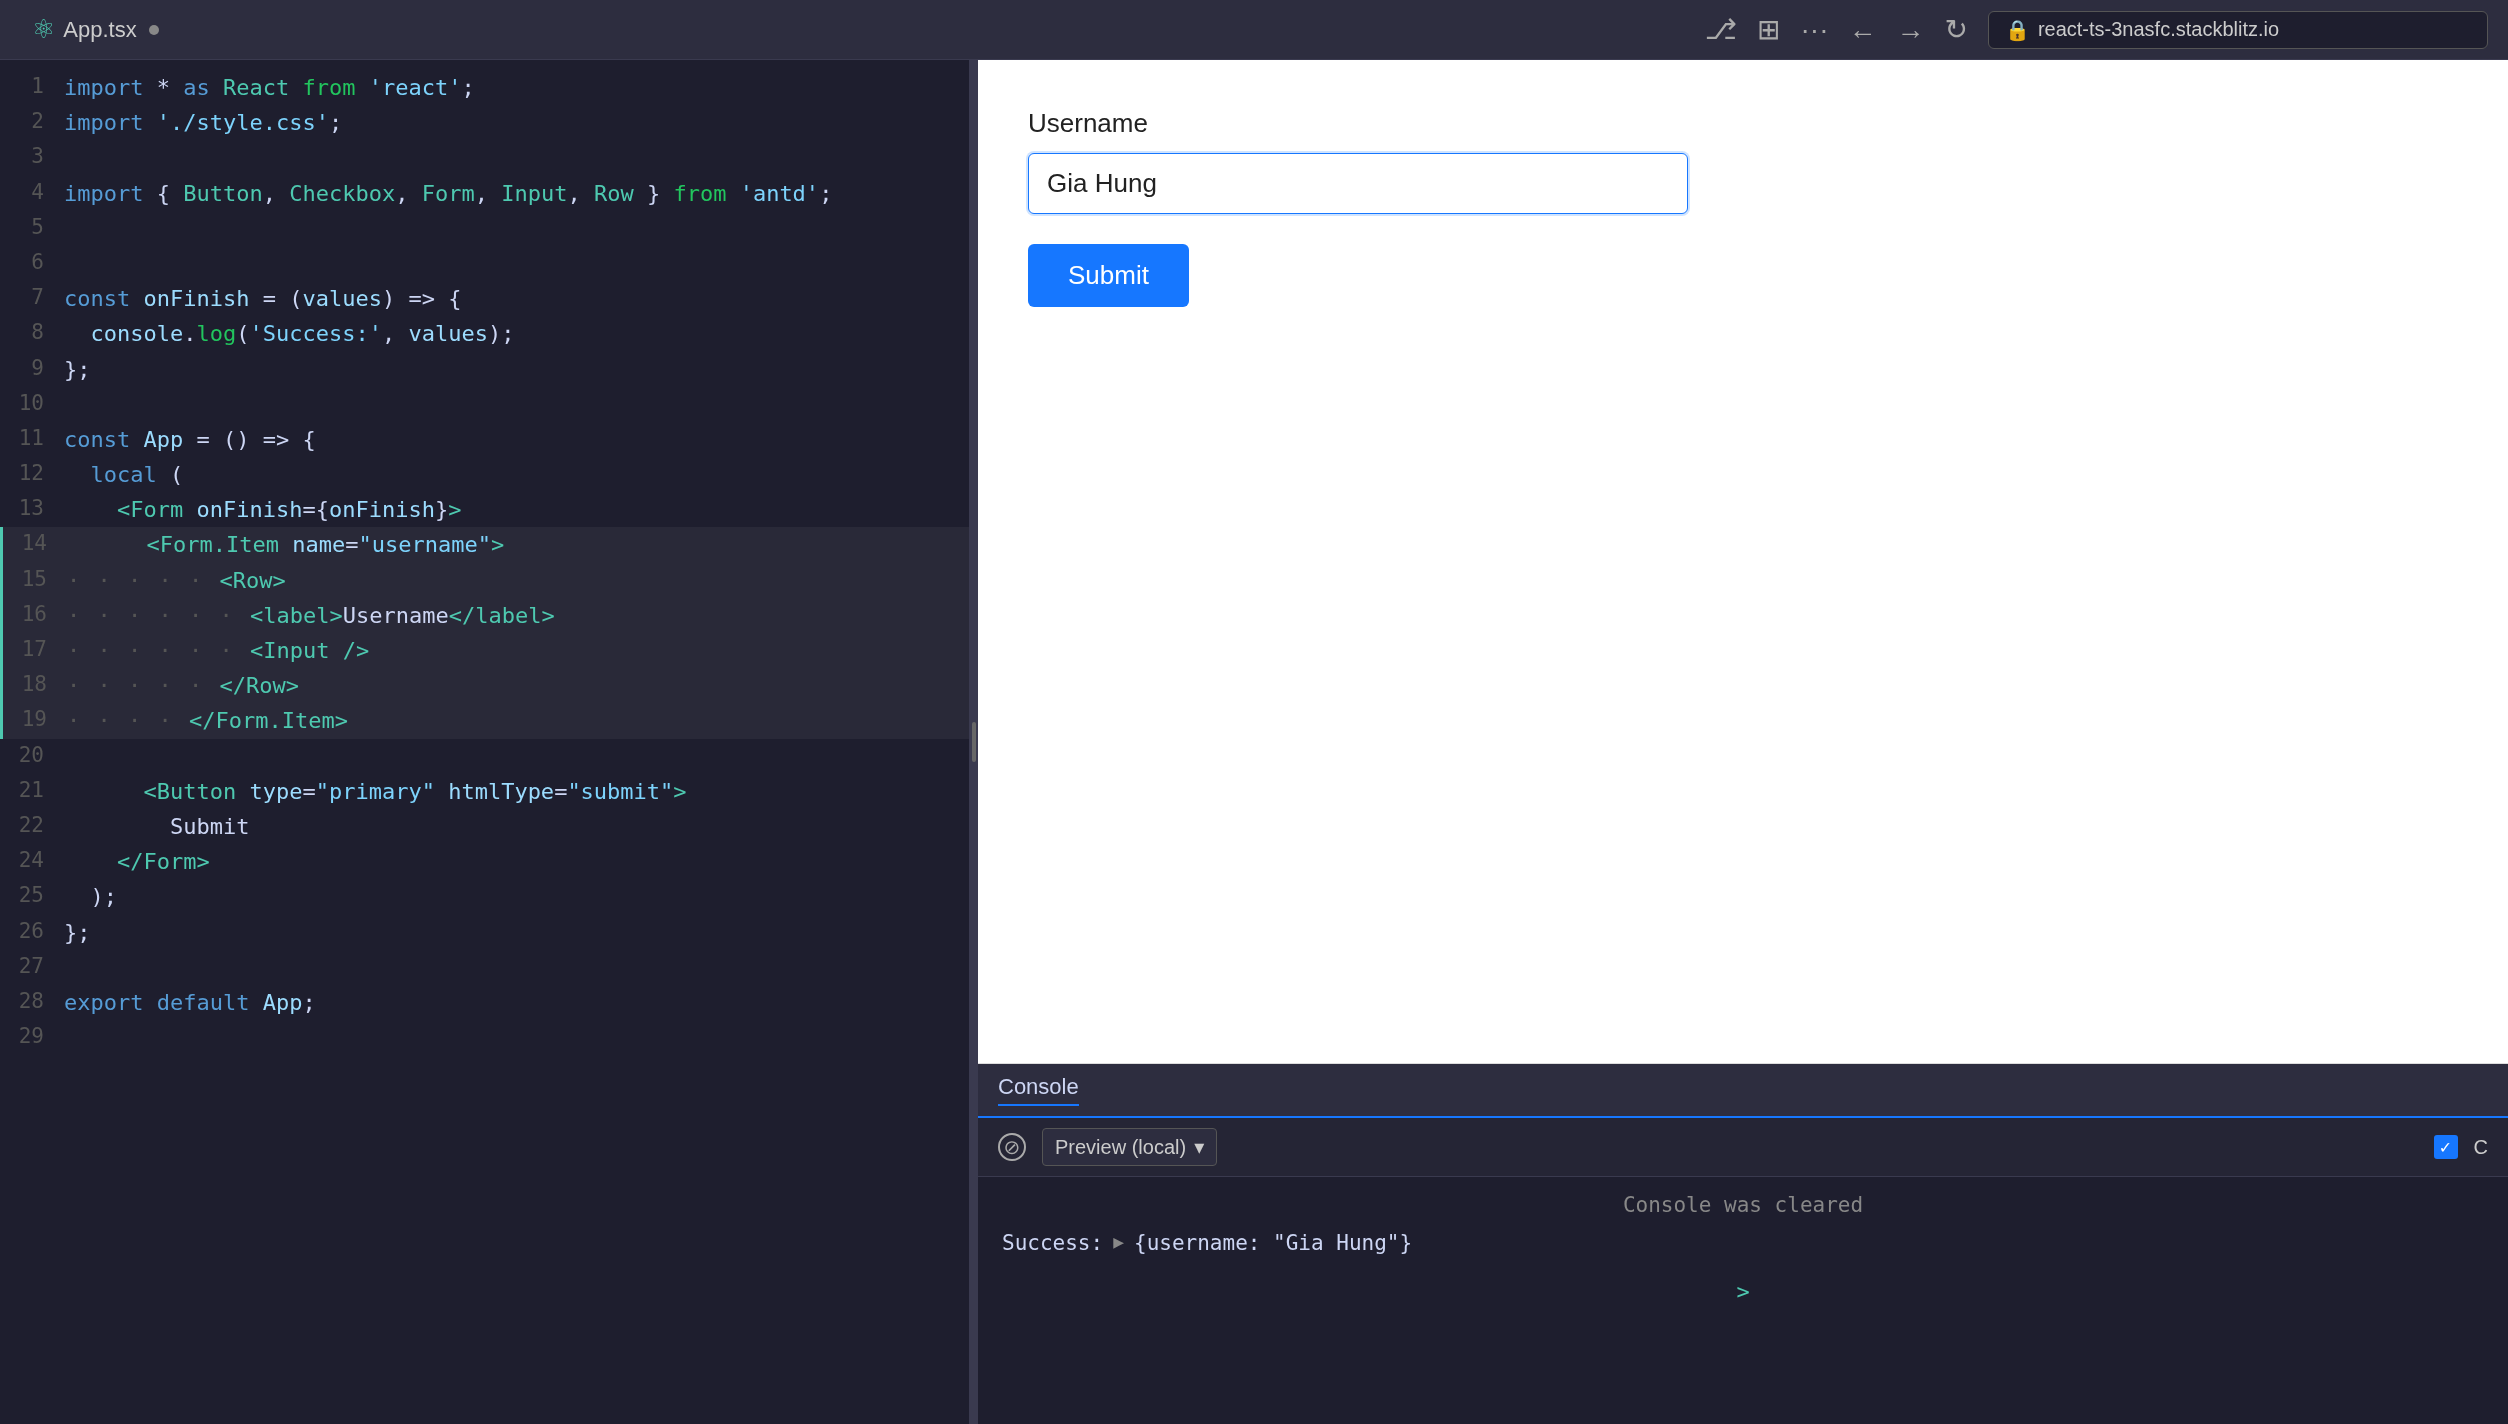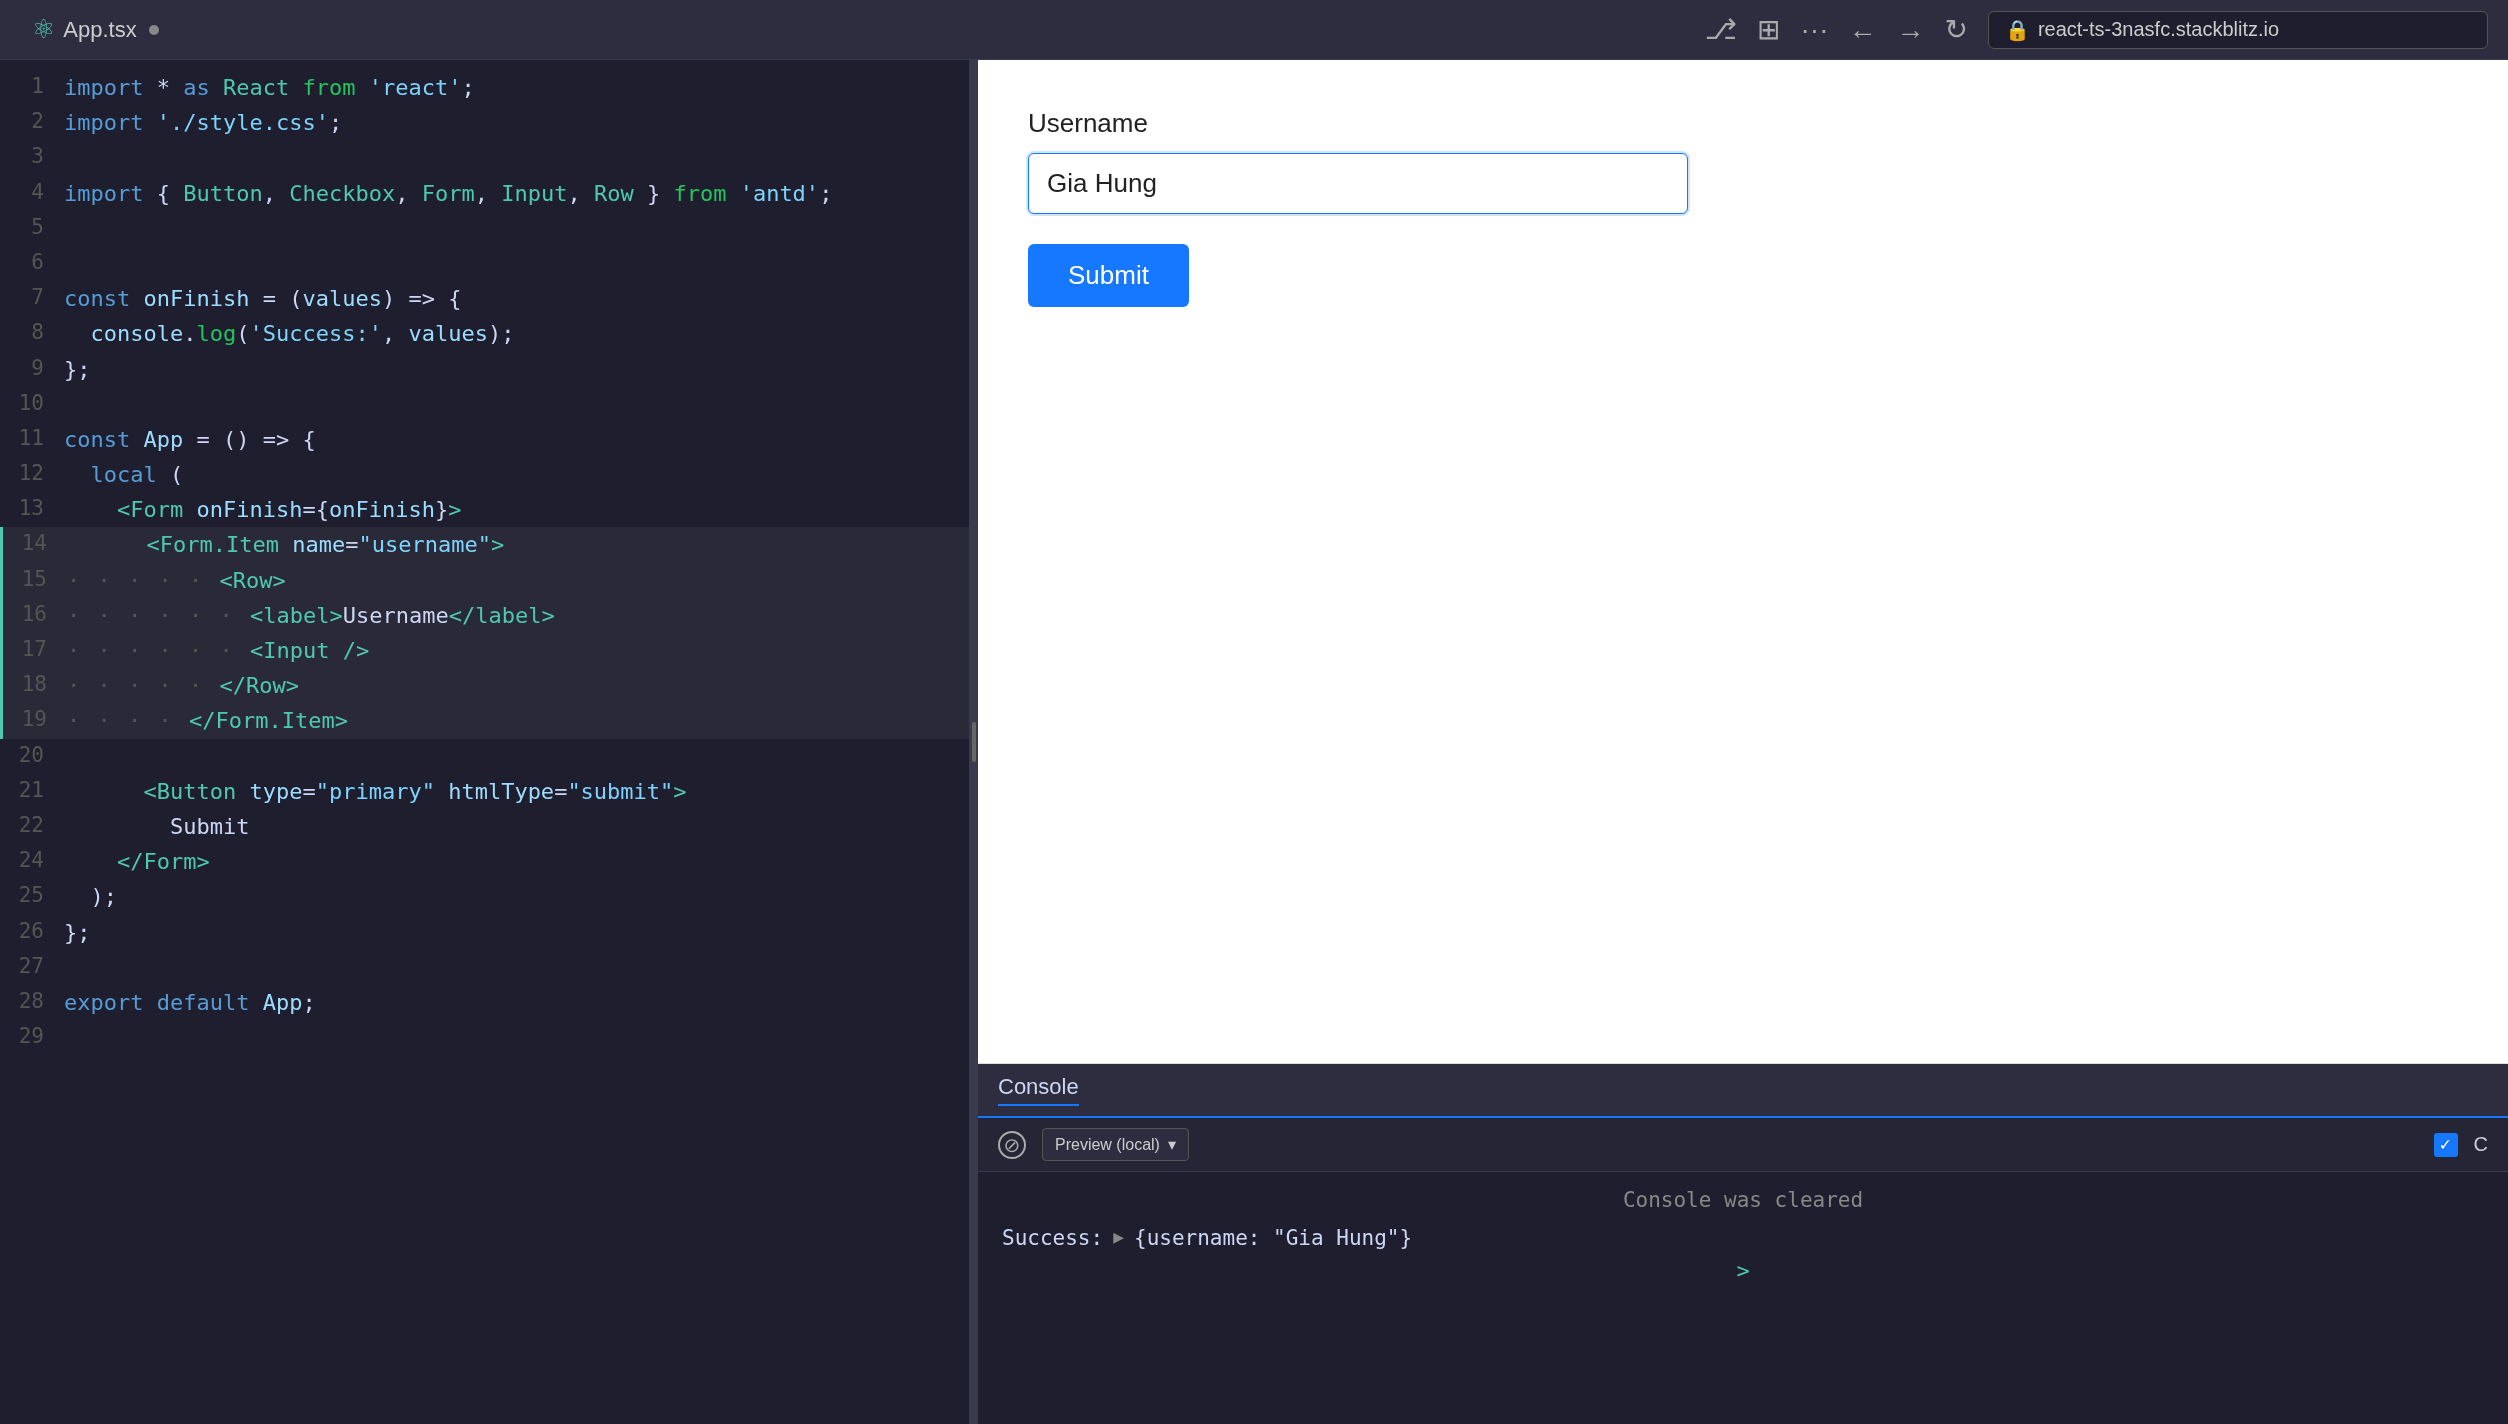--- a/index.html
+++ b/index.html
@@ -234,21 +234,21 @@
       justify-content: center;
       color: #aaa;
       font-size: 20px;
       cursor: pointer;
     }
     .console-preview-select {
       background: #2d2d3f;
       border: 1px solid #555;
       border-radius: 4px;
       color: #ccc;
-      font-size: 16px;
+      font-size: 20px;
       padding: 6px 12px;
       cursor: pointer;
       display: flex;
       align-items: center;
       gap: 8px;
     }
     .console-checkbox {
       width: 24px;
       height: 24px;
       background: #1677ff;
@@ -270,21 +270,21 @@
     }
     .console-cleared {
       color: #888;
       margin-bottom: 14px;
     }
     .console-success {
       display: flex;
       align-items: flex-start;
       gap: 10px;
       color: #cdd6f4;
-      margin-bottom: 8px;
+      margin-bottom: 24px;
     }
     .console-arrow {
       color: #888;
       cursor: pointer;
       font-size: 18px;
     }
     .console-prompt {
       color: #4ec9b0;
       font-size: 22px;
     }

